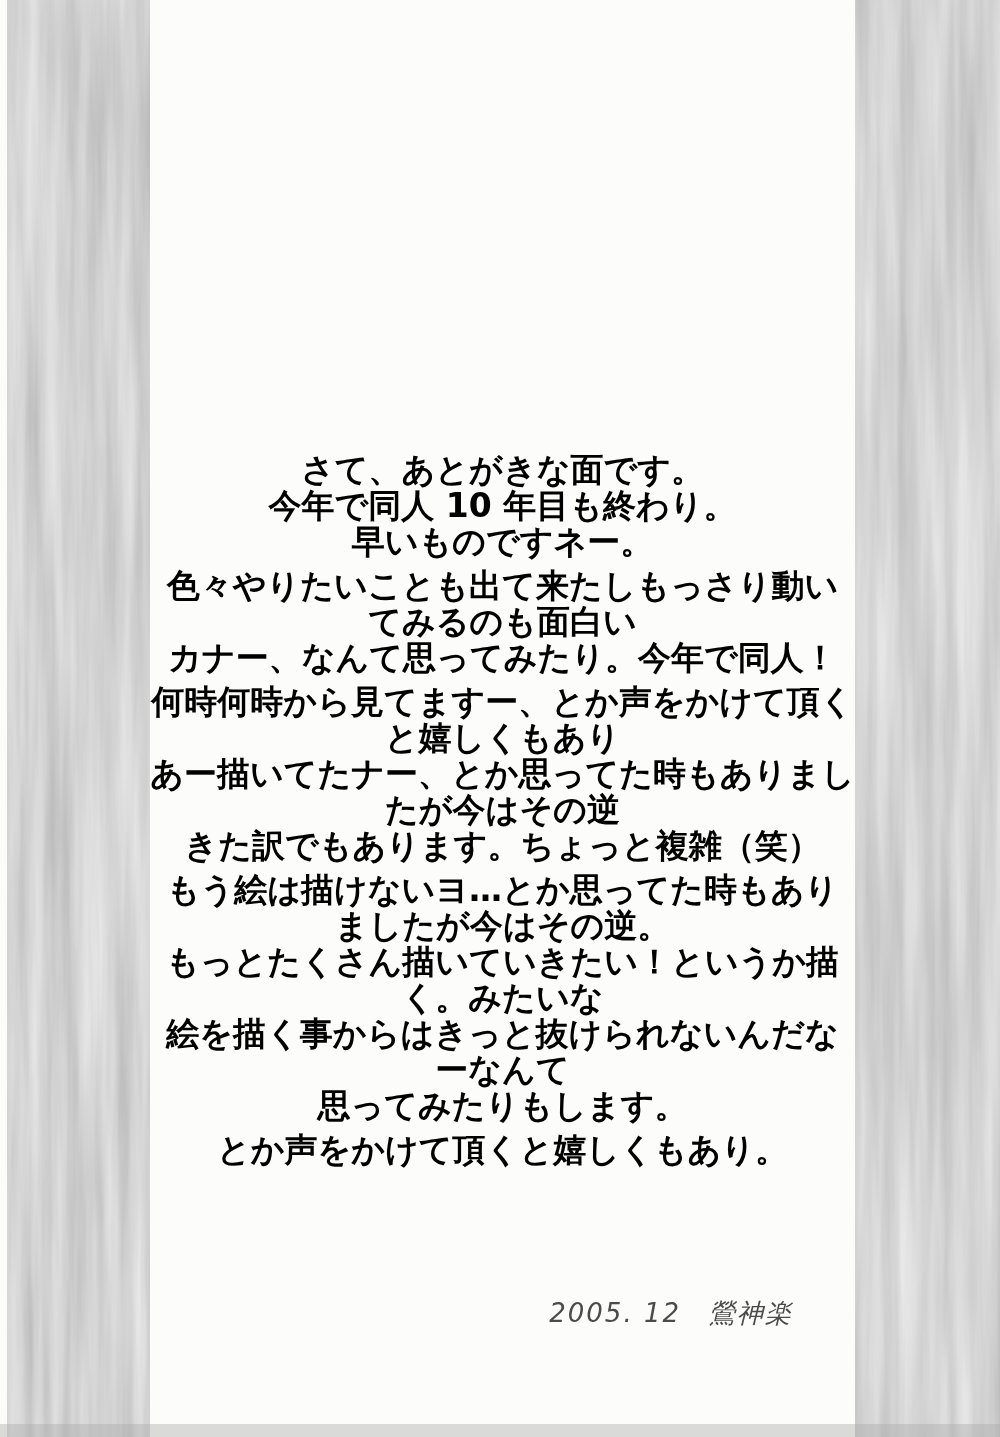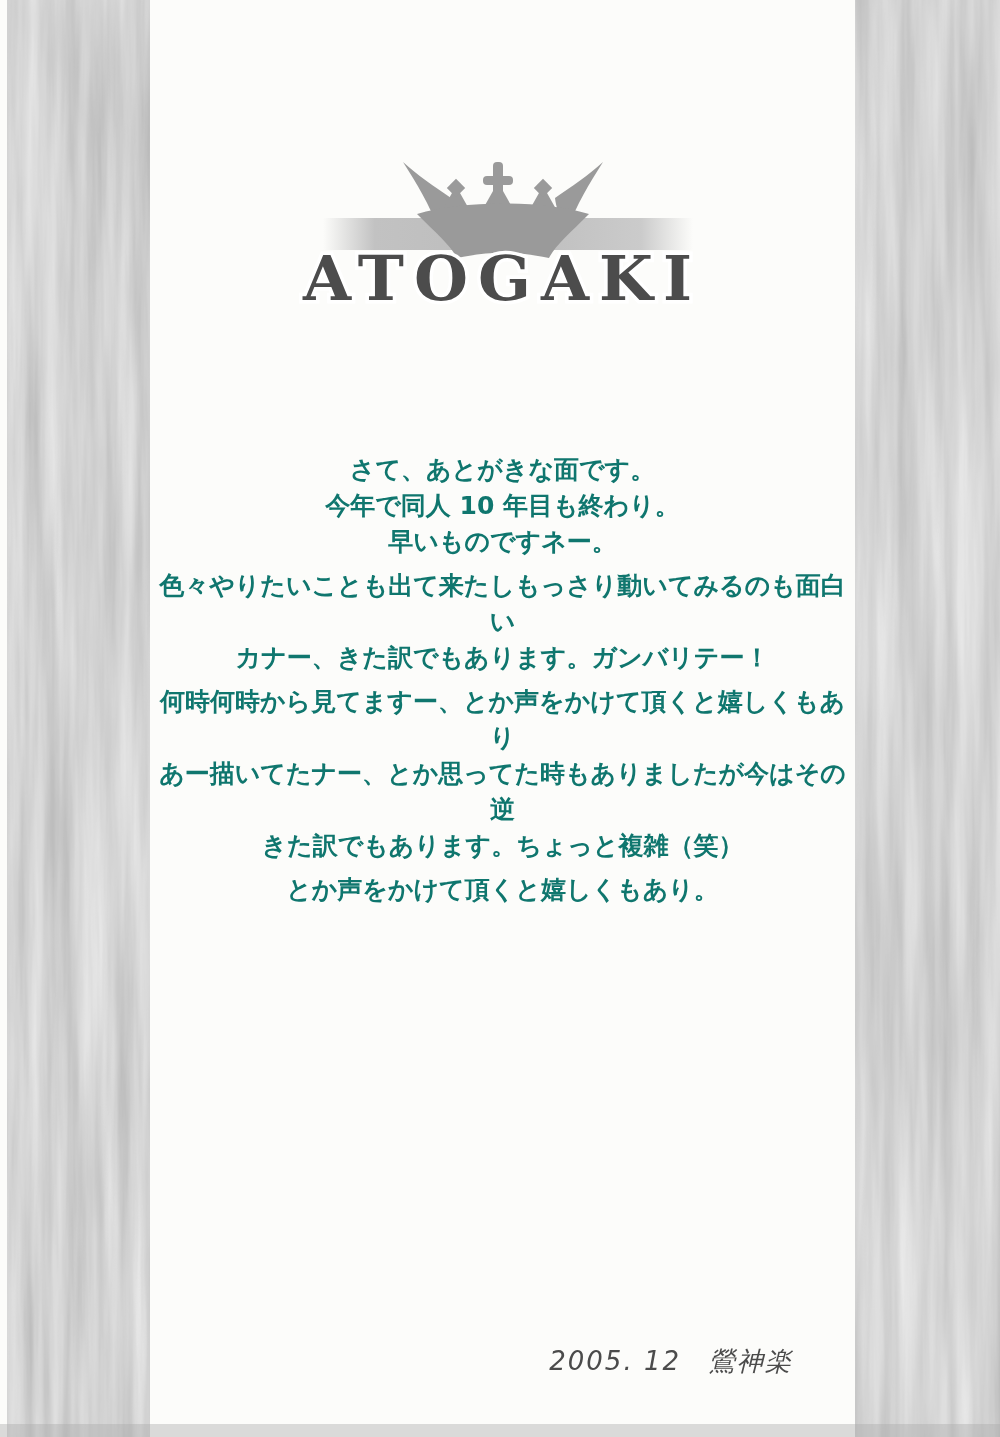--- a/index.html
+++ b/index.html
@@ -40,33 +40,32 @@
     font-size:62px;
     letter-spacing:10px;
     fill:#4c4c4c;
     stroke:#ffffff; stroke-width:7px; paint-order:stroke;
     text-anchor:middle;
   }
   .content {
     position:absolute; left:150px; top:452px; width:705px;
     text-align:center;
     font-weight:bold;
-    font-size:25px;
+    font-size:33px;
     line-height:36px;
-    color:#0f766e;
+    color:#000000;
   }
   .para { white-space:pre-line; margin:0 0 8px 0; }
   .signature {
     position:absolute; left:150px; top:1296px; width:705px;
     text-align:right; padding-right:62px;
     font-style:italic;
     font-size:26px;
     letter-spacing:2px;
     color:#4b4b4b;
-    margin-top:48px;
   }
 </style>
 </head>
 <body>
 
 <div class="page">
 
   <svg class="tex tex-left" width="143" height="1437" viewBox="0 0 143 1437" preserveAspectRatio="none">
     <defs>
       <filter id="marbleL" x="0" y="0" width="100%" height="100%">
@@ -96,58 +95,34 @@
           <feFuncA type="linear" slope="0" intercept="1"></feFuncA>
         </feComponentTransfer>
       </filter>
     </defs>
     <rect width="145" height="1437" fill="#a3a3a3"></rect>
     <rect width="145" height="1437" filter="url(#marbleR)"></rect>
   </svg>
 
   <div class="bottom-strip"></div>
 
-  <div class="title-block">
-    <div class="band"></div>
-
-    <svg class="crown" viewBox="0 0 220 110">
-      <g fill="#9a9a9a">
-
-        <path d="M10,4 C24,26 36,46 46,72 C53,60 57,50 58,40 C42,29 24,17 10,4 Z"></path>
-
-        <path d="M210,4 C196,26 184,46 174,72 C167,60 163,50 162,40 C178,29 196,17 210,4 Z"></path>
-
-        <path d="M63,28 L80,58 L46,58 Z"></path>
-        <path d="M150,28 L167,58 L133,58 Z"></path>
-
-        <rect x="56.5" y="23.5" width="13" height="13" transform="rotate(45 63 30)"></rect>
-        <rect x="143.5" y="23.5" width="13" height="13" transform="rotate(45 150 30)"></rect>
-
-        <path d="M105,24 L124,58 L86,58 Z"></path>
-        <rect x="100" y="4" width="10" height="48" rx="4"></rect>
-        <rect x="90" y="18" width="30" height="9" rx="4"></rect>
-
-        <path d="M24,56 C70,42 150,42 196,56 C176,76 162,88 156,100 C122,93 98,93 64,100 C58,88 44,76 24,56 Z"></path>
-      </g>
-    </svg>
-
-    <svg class="logo-svg" viewBox="0 0 705 72">
-      <text x="352.5" y="58">ATOGAKI</text>
-    </svg>
-  </div>
 
   <div class="content">
     <p class="para">さて、あとがきな面です。
 今年で同人 10 年目も終わり。
 早いものですネー。</p>
     <p class="para">色々やりたいことも出て来たしもっさり動いてみるのも面白い
-カナー、きた訳でもあります。ガンバリテー！</p>
+カナー、なんて思ってみたり。今年で同人！</p>
     <p class="para">何時何時から見てますー、とか声をかけて頂くと嬉しくもあり
 あー描いてたナー、とか思ってた時もありましたが今はその逆
 きた訳でもあります。ちょっと複雑（笑）</p>
+    <p class="para">もう絵は描けないヨ…とか思ってた時もありましたが今はその逆。
+もっとたくさん描いていきたい！というか描く。みたいな
+絵を描く事からはきっと抜けられないんだなーなんて
+思ってみたりもします。</p>
     <p class="para">とか声をかけて頂くと嬉しくもあり。</p>
   </div>
 
   <div class="signature">
     <span>2005. 12　鶯神楽</span>
   </div>
 
 </div>
 
 </body></html>

